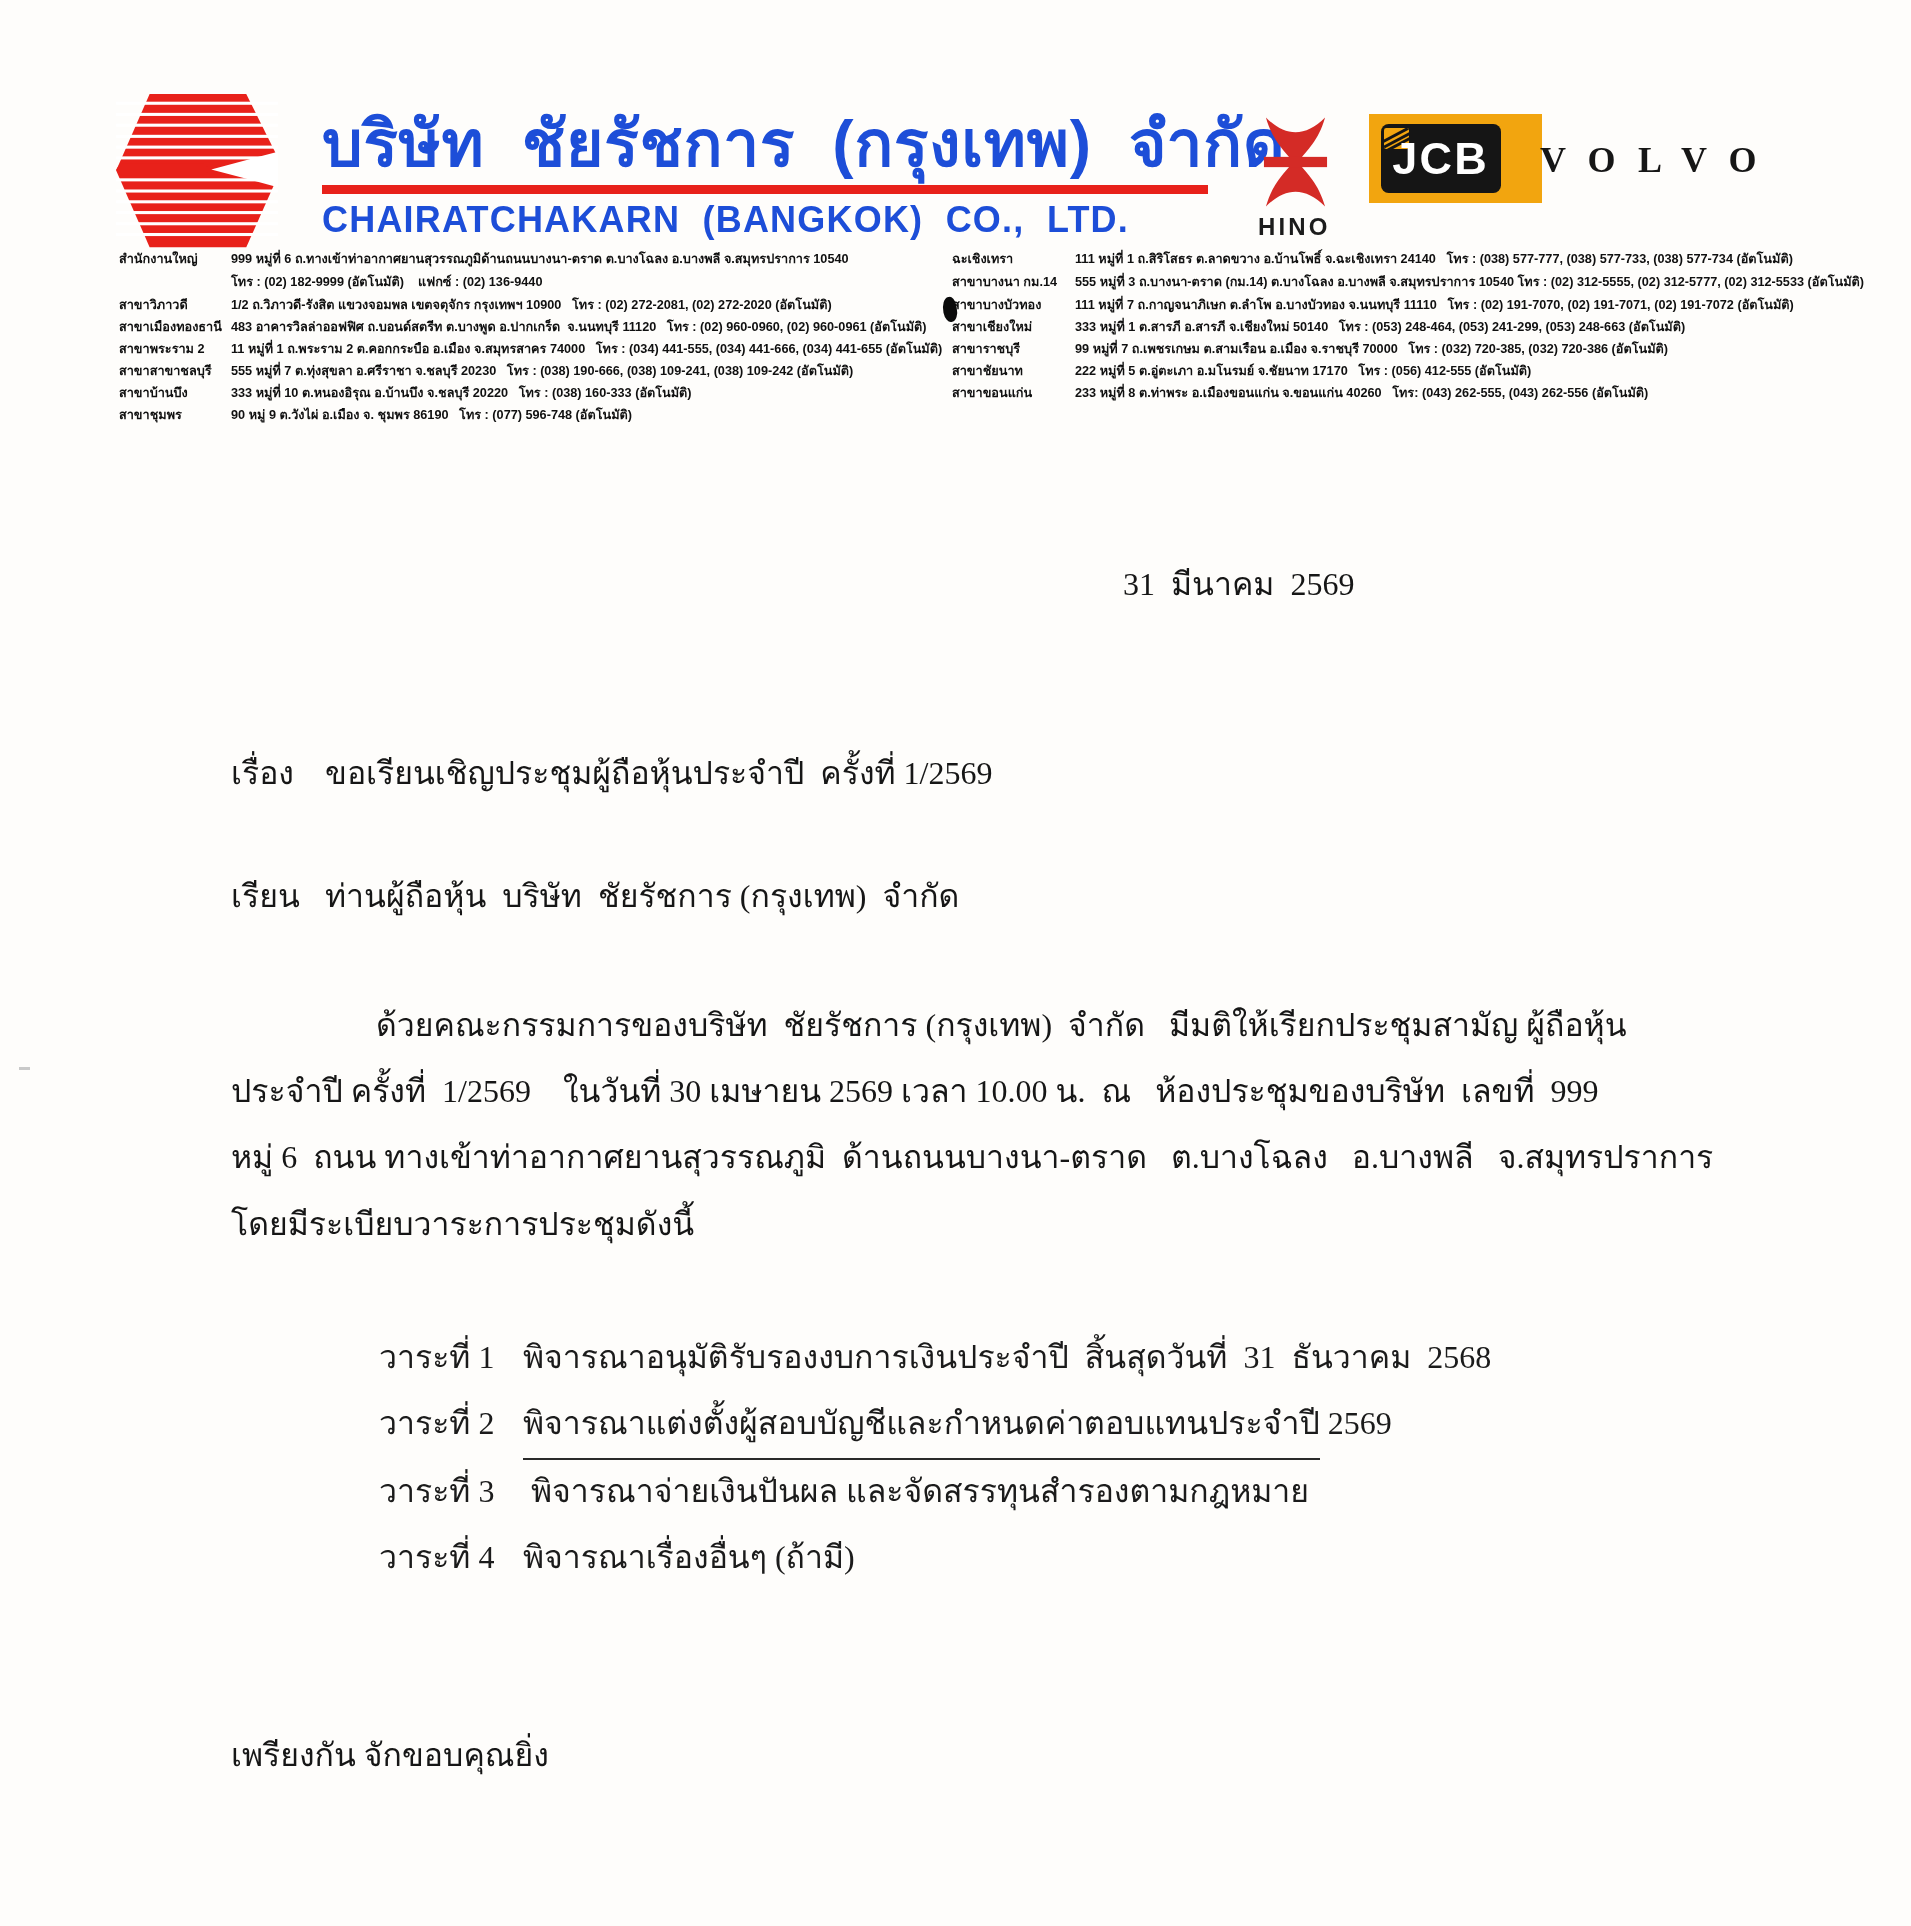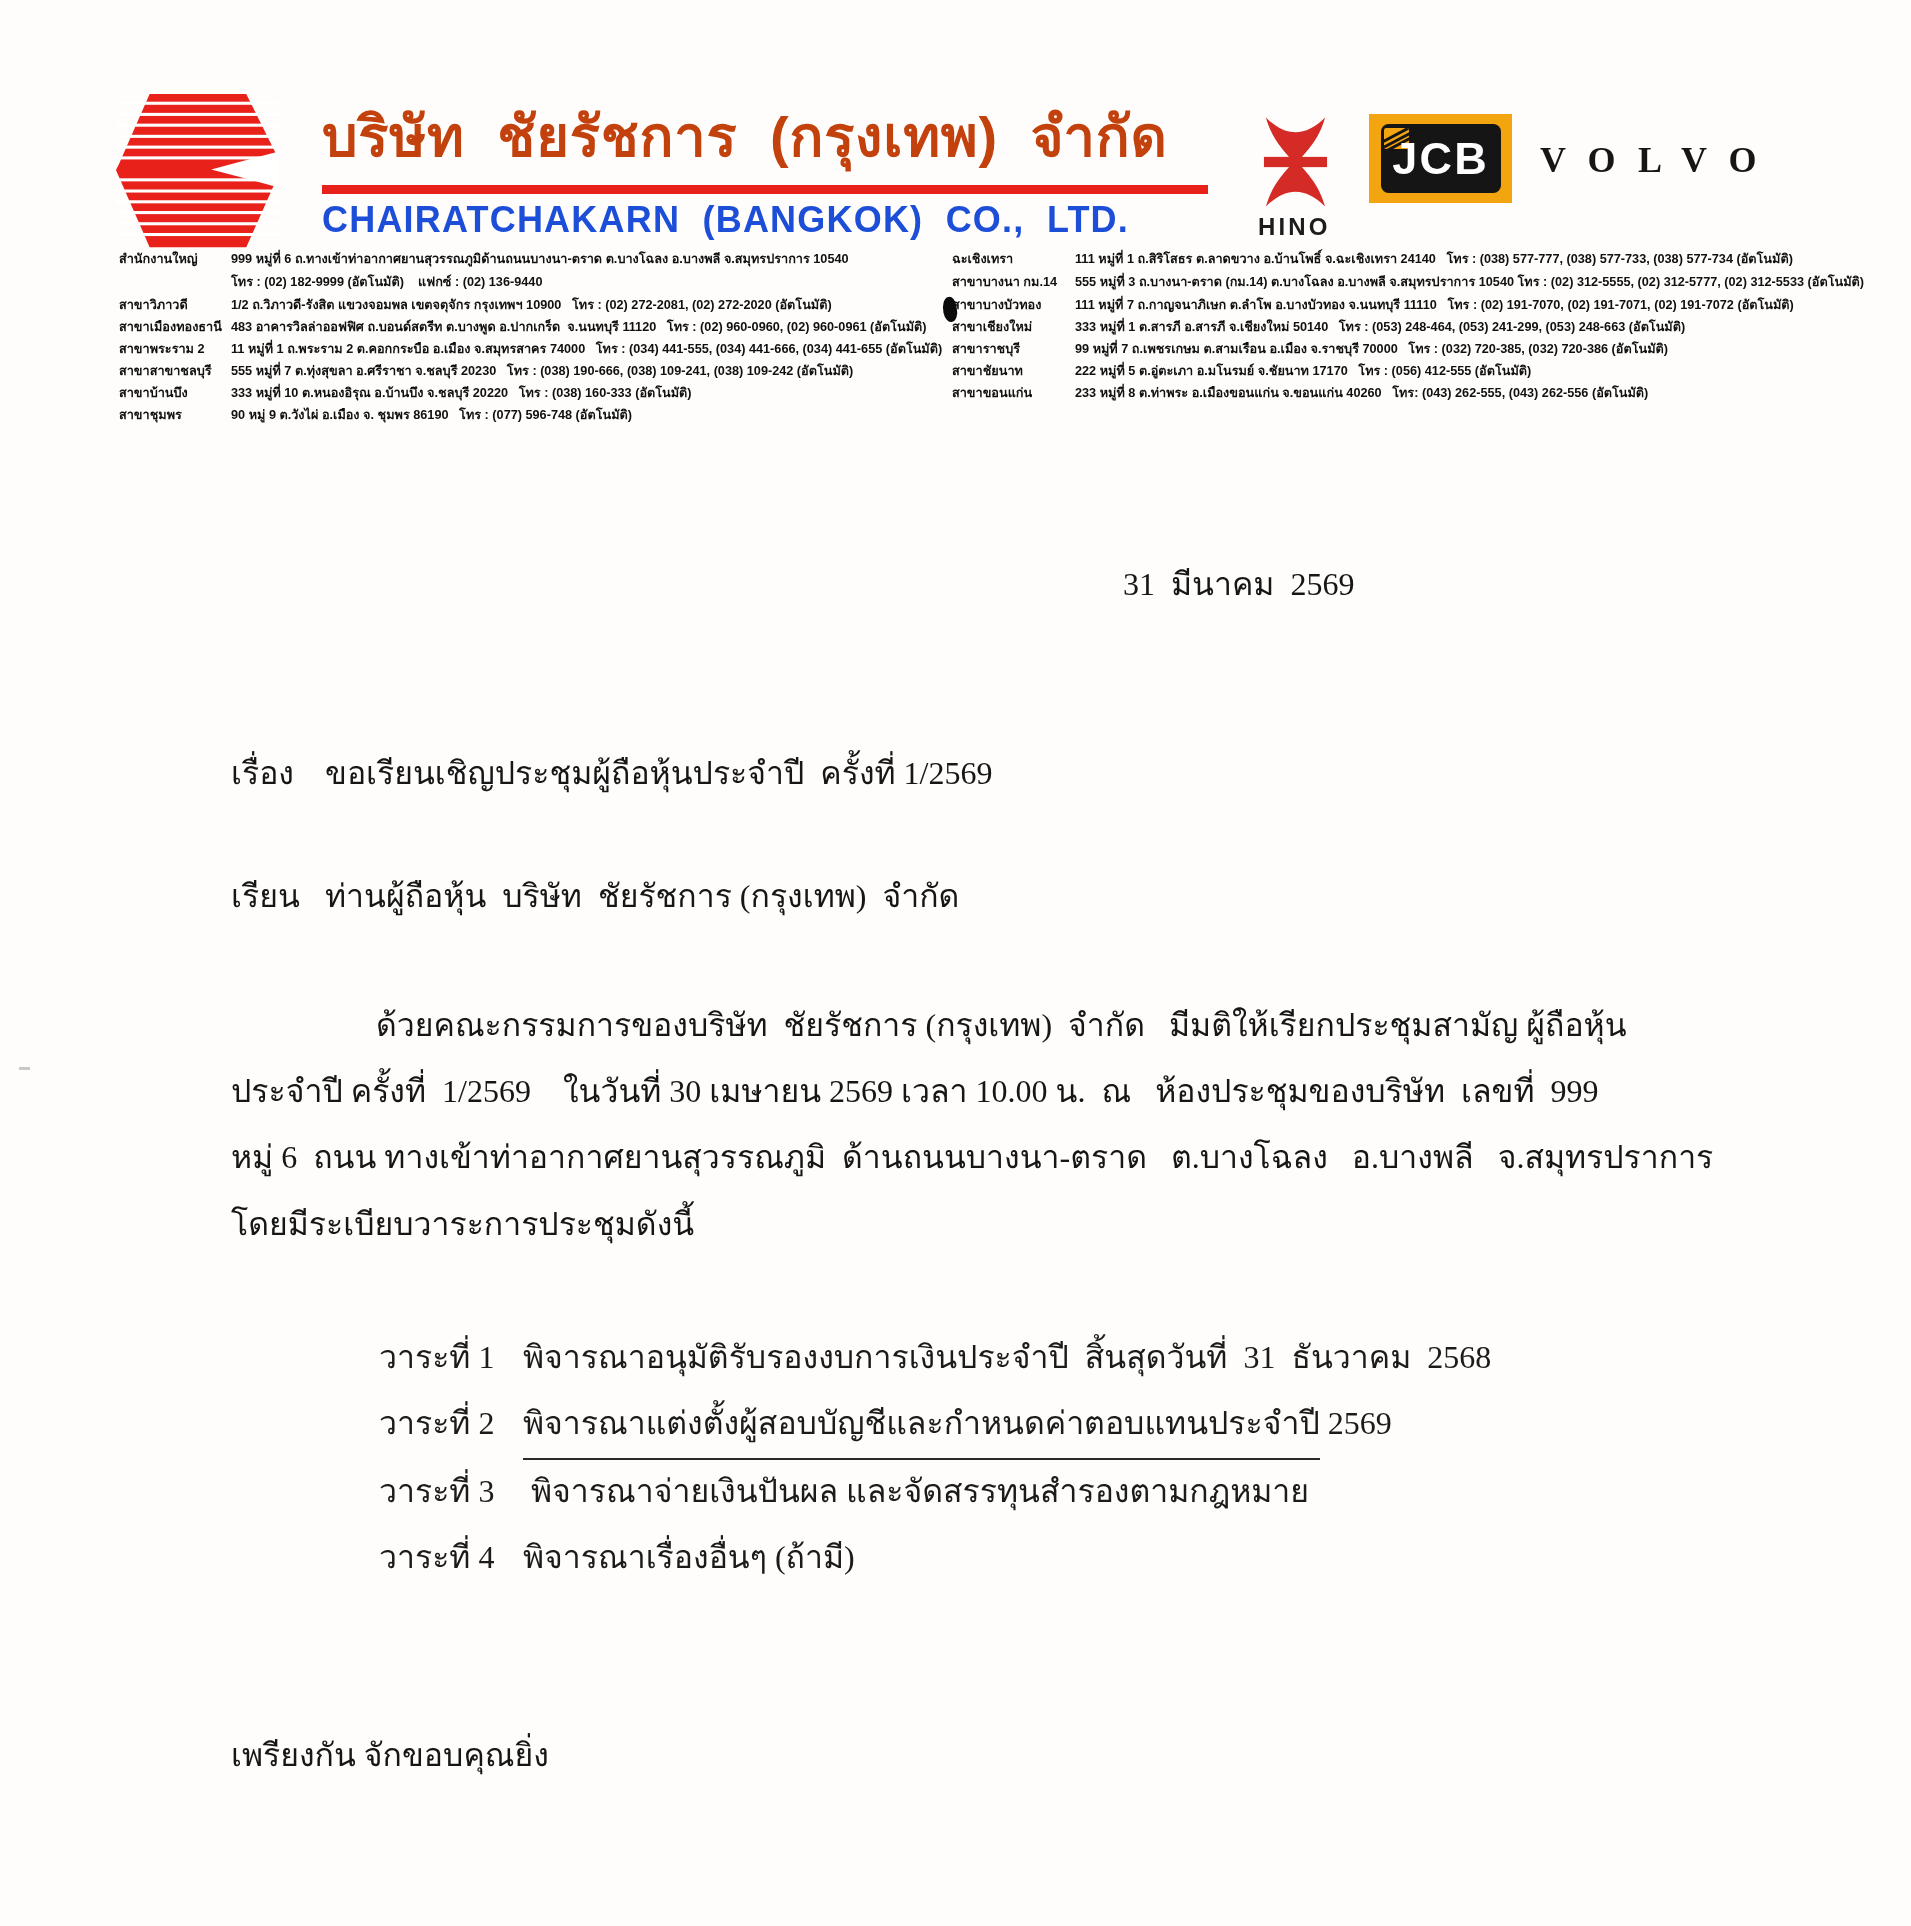--- a/index.html
+++ b/index.html
@@ -1,28 +1,28 @@
 <!DOCTYPE html>
 <html style="font-size:6.2px"><head>
 <meta charset="utf-8">
 <style>
   html,body{margin:0;padding:0;background:#e9e9e9;}
   .page{position:relative;width:1911px;height:2702px;background:#fefdfb;overflow:hidden;
         font-family:"Liberation Serif",serif;color:#1b1b1b;}
   .t{position:absolute;white-space:pre;}
   
-  .th-name{left:322px;top:92px;font-size:56px;font-weight:700;letter-spacing:0.8px;color:#c2410c;
+  .th-name{left:322px;top:92px;font-size:64px;font-weight:700;letter-spacing:0.8px;color:#1d4ed8;
            font-family:"Liberation Sans",sans-serif;}
   .red-rule{position:absolute;left:322px;top:185px;width:886px;height:8.9px;background:#e8211a;}
   .en-name{left:322px;top:199px;font-size:36px;font-weight:700;letter-spacing:1.2px;color:#1d4ed8;
            font-family:"Liberation Sans",sans-serif;}
   .hino-wrap{position:absolute;left:1260px;top:112px;width:71px;height:127px;}
   .hino-label{left:1258px;top:213px;font-size:24px;font-weight:900;letter-spacing:3.1px;color:#1c1c1c;
               font-family:"Liberation Sans",sans-serif;}
-  .jcb-box{position:absolute;left:1369px;top:114px;width:143px;height:89px;background:#f2a50f;}
+  .jcb-box{position:absolute;left:1369px;top:114px;width:173px;height:89px;background:#f2a50f;}
   .jcb-inner{position:absolute;left:11.6px;top:10px;width:120px;height:69px;background:#151515;border-radius:7.7px;}
   .jcb-text{position:absolute;left:0;top:8.5px;width:120px;text-align:center;font-size:45px;font-weight:900;
             letter-spacing:2.3px;color:#fff;font-family:"Liberation Sans",sans-serif;}
   .jcb-tab{position:absolute;left:3.1px;top:3.9px;width:25px;height:21.6px;background:#f2a50f;border-radius:2.3px;overflow:hidden;}
   .jcb-tab i{position:absolute;width:35px;height:2.7px;background:#151515;transform:rotate(-28deg);}
   .volvo{left:1540px;top:139px;font-size:36px;font-weight:700;letter-spacing:22.3px;color:#161616;
          font-family:"Liberation Serif",serif;}
   
   .brrow{position:absolute;left:119px;font-family:"Liberation Sans",sans-serif;font-weight:700;
          font-size:12.7px;color:#101010;white-space:pre;}

